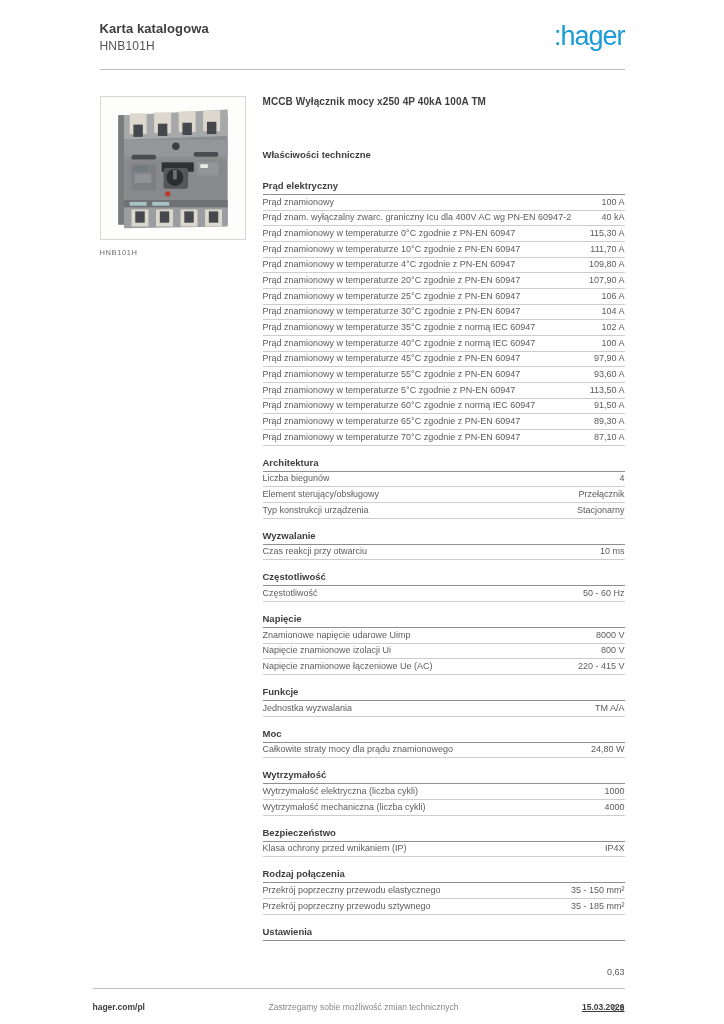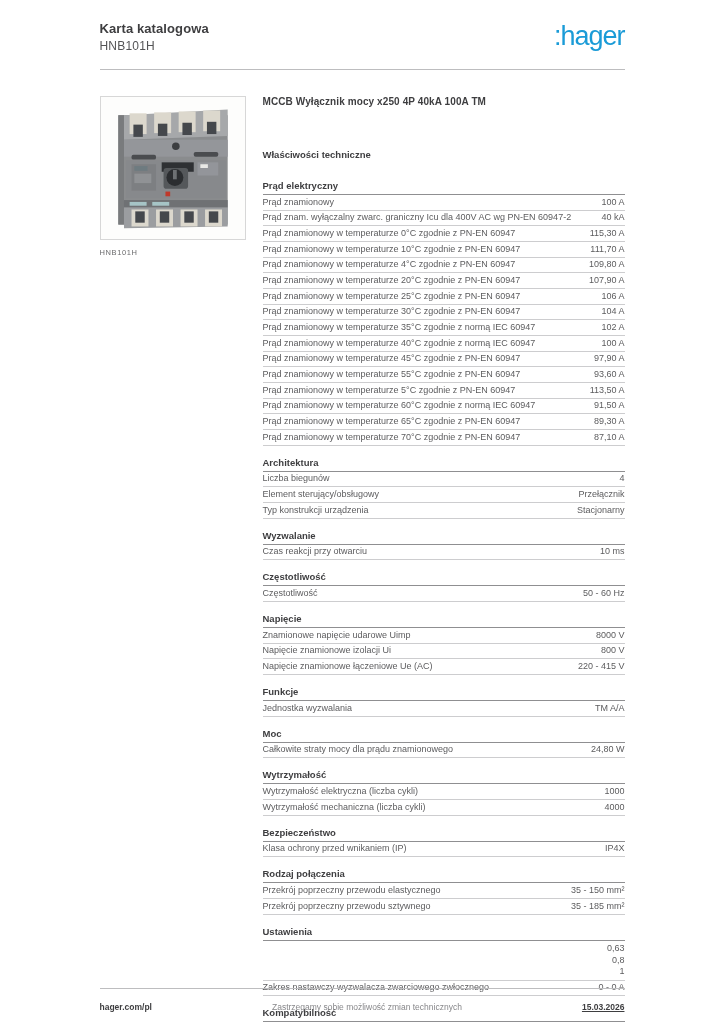--- a/index.html
+++ b/index.html
@@ -36,25 +36,25 @@
     font-size:9.5px; font-weight:bold; color:#3e3e40;
     padding-bottom:3px; border-bottom:1px solid #8f8f91;
   }
   .spec-row {
     display:flex; align-items:flex-start;
     border-bottom:1px solid #cdcdcf; padding:2.6px 0 2.2px 0;
     font-size:9px; color:#5c5c5e; line-height:1.1;
   }
   .spec-label { text-align:left; }
   .spec-value { text-align:right; white-space:nowrap; padding-left:10px; margin-left:auto; }
-  .spec-value div { line-height:1.26; }
+  .spec-value div { line-height:1.26;margin-top:24px; }
 
   
   .footer {
-    position:absolute; left:57px; right:57px; bottom:12px;
+    position:absolute; left:50px; right:57px; bottom:12px;
     border-top:1px solid #bdbdbf; padding-top:13px;
     display:flex; justify-content:space-between; align-items:baseline;
   }
   .footer-site { font-size:8.5px; font-weight:bold; color:#3e3e40; }
   .footer-disclaimer { font-size:8.5px; color:#87878a; }
   .footer-date { font-size:8.5px; font-weight:bold; color:#3e3e40;text-decoration:underline; }
 </style>
 </head>
 <body>
 

